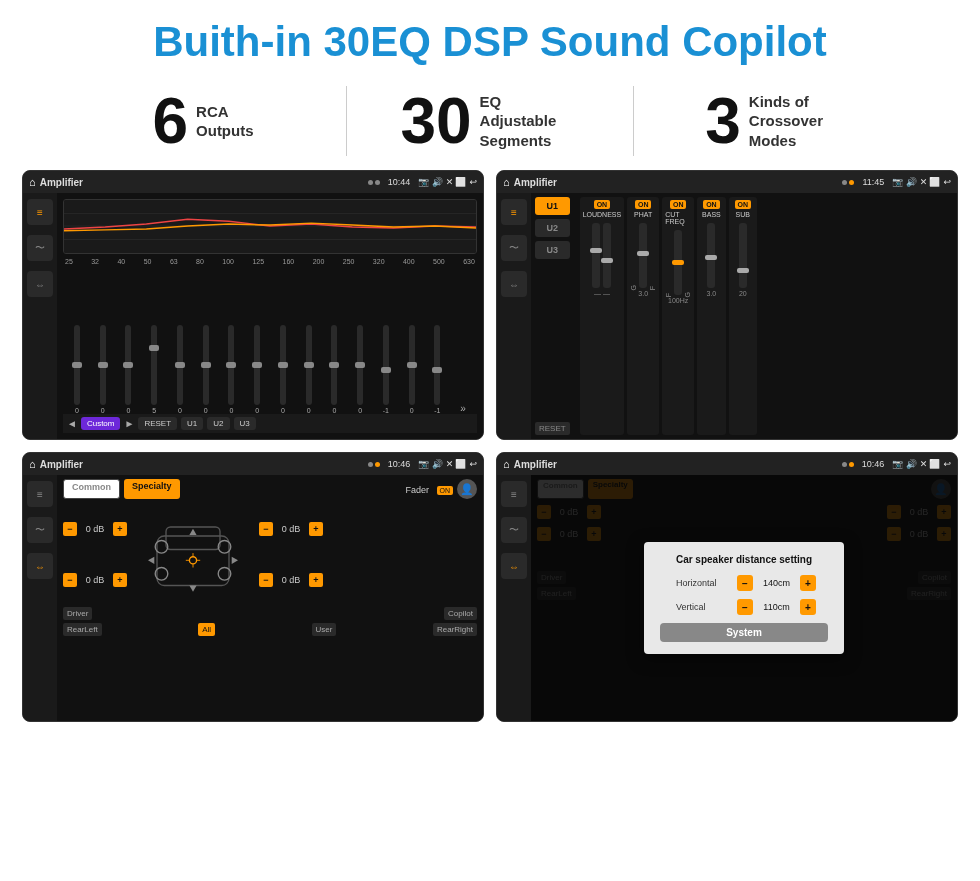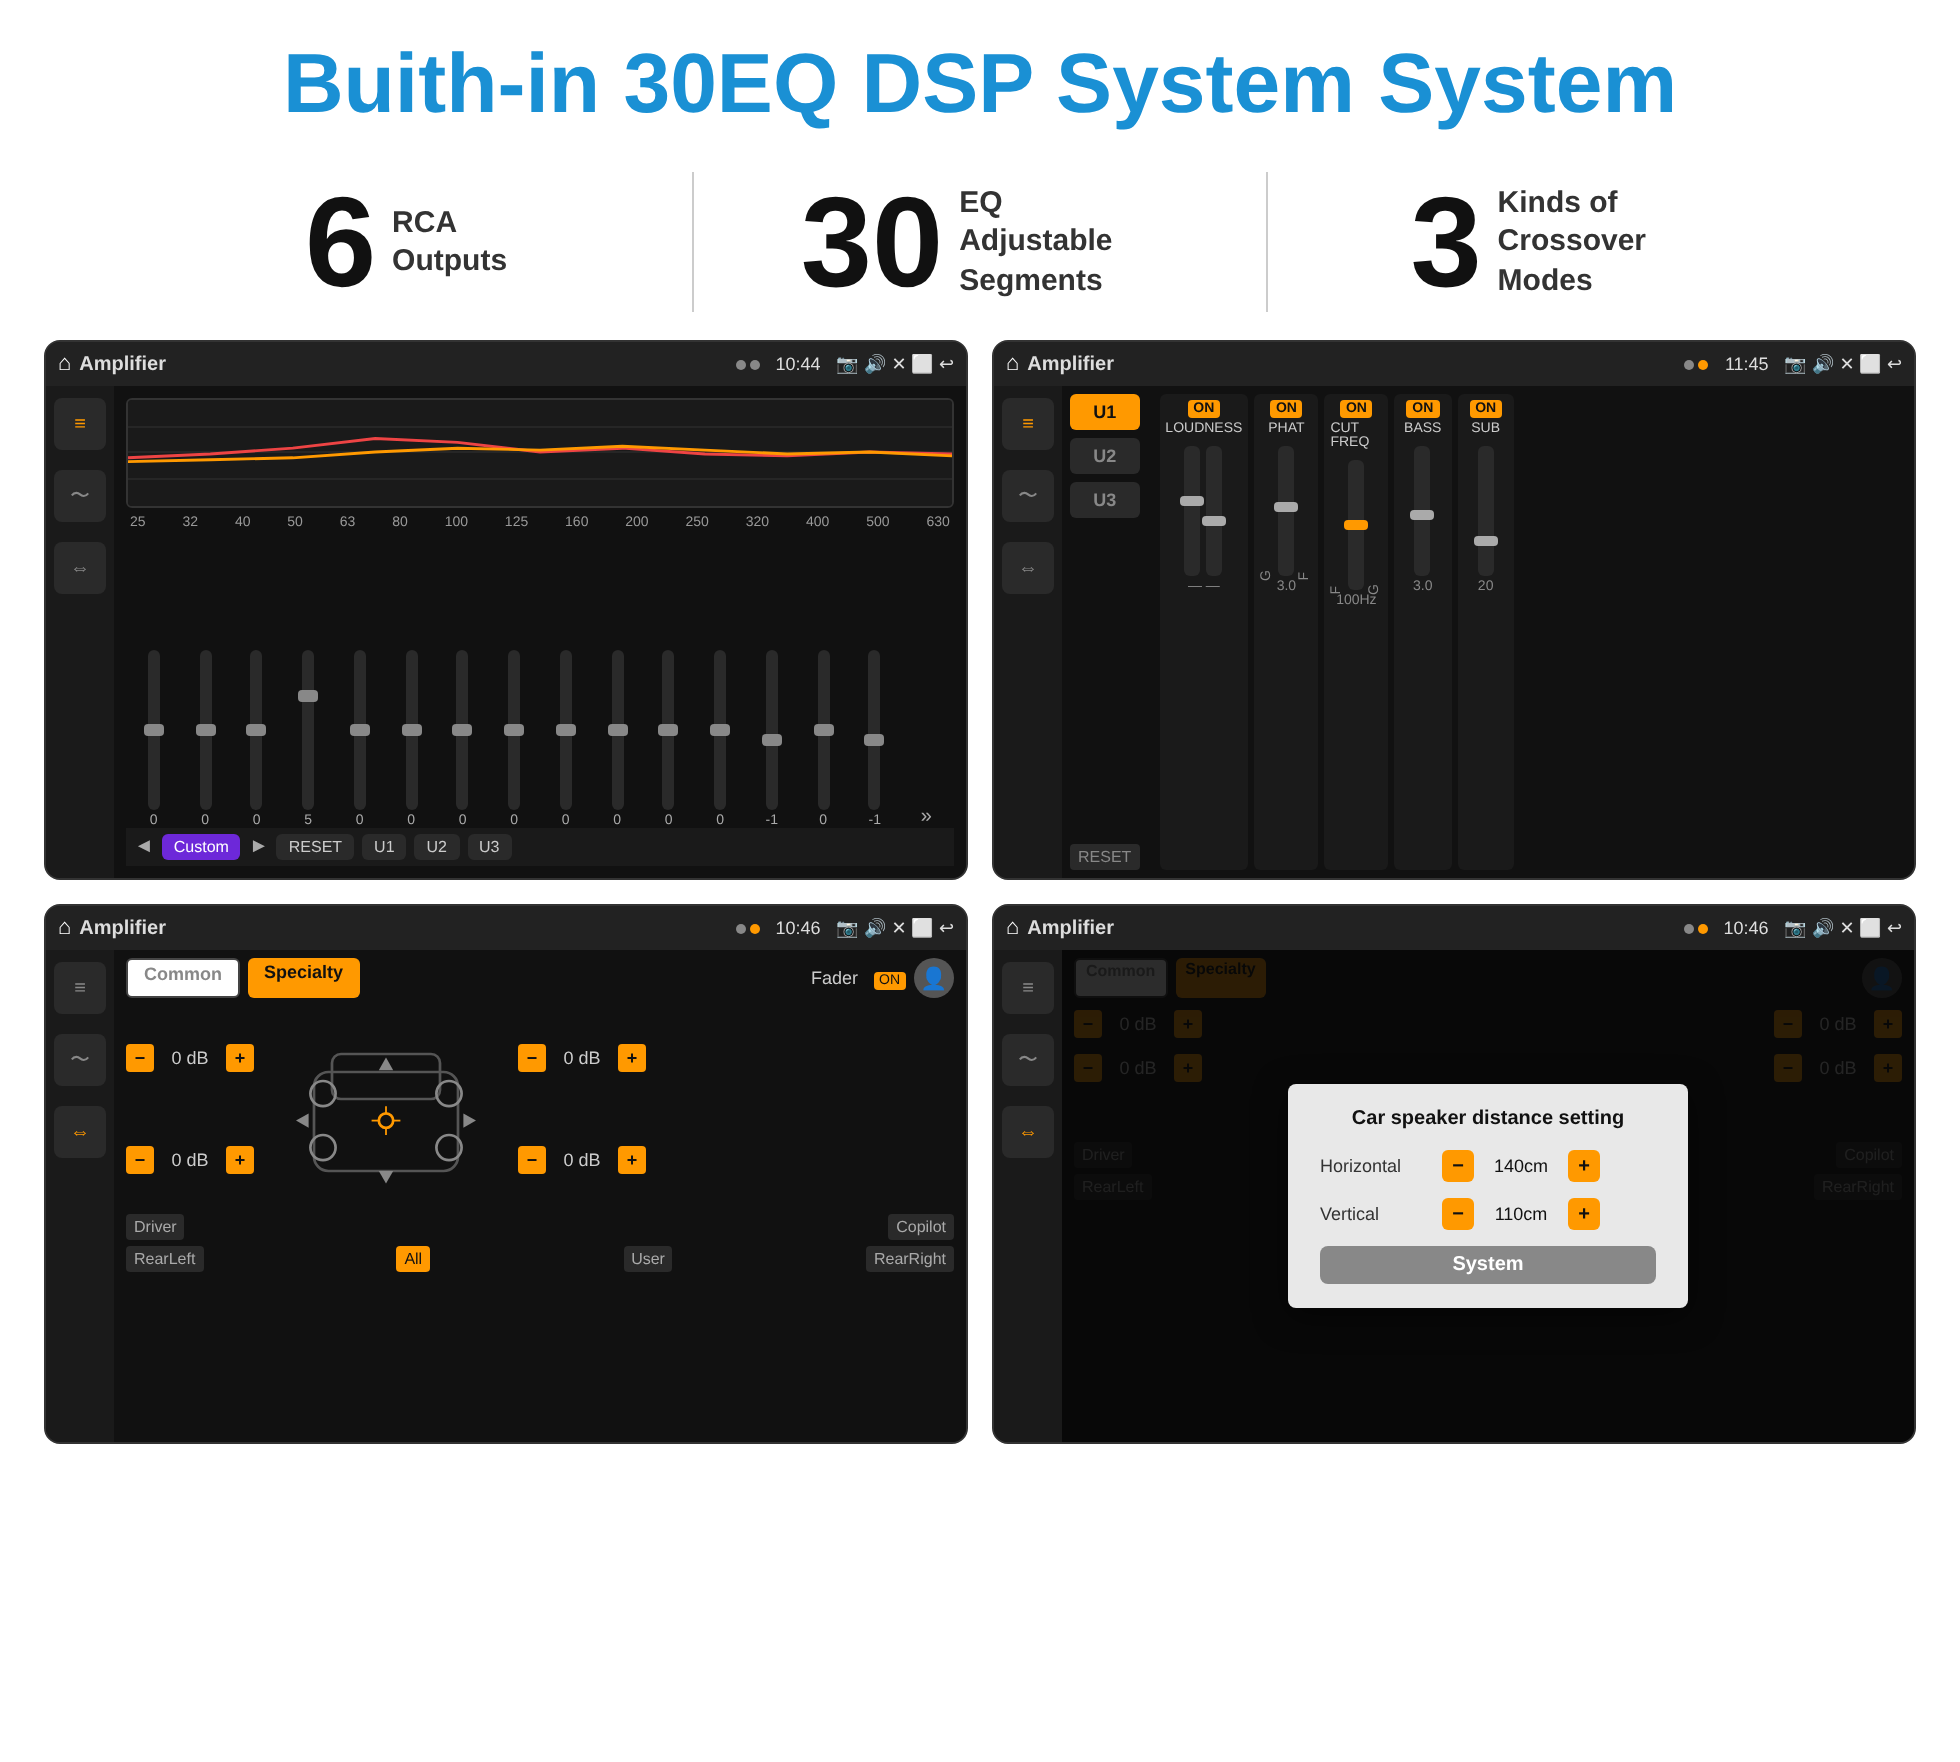--- a/index.html
+++ b/index.html
@@ -372,20 +372,21 @@
     .dialog-row {
       display: flex;
       align-items: center;
       gap: 6px;
       margin-bottom: 8px;
     }
     .dialog-field-label {
       font-size: 9px;
       color: #333;
       width: 55px;
+      margin-left: 16px;
     }
     .dialog-minus, .dialog-plus {
       width: 16px;
       height: 16px;
       background: #f90;
       border-radius: 3px;
       display: flex;
       align-items: center;
       justify-content: center;
       color: #111;
@@ -420,21 +421,21 @@
       align-items: center;
       justify-content: center;
       color: #ccc;
       font-size: 11px;
     }
   </style>
 </head>
 <body>
 
 <div class="header">
-  <h1>Buith-in 30EQ DSP System System</h1>
+  <h1>Buith-in 30EQ DSP Sound Copilot</h1>
 </div>
 
 <div class="stats-row">
   <div class="stat-item">
     <span class="stat-number">6</span>
     <span class="stat-label">RCA<br>Outputs</span>
   </div>
   <div class="stat-divider"></div>
   <div class="stat-item">
     <span class="stat-number">30</span>

